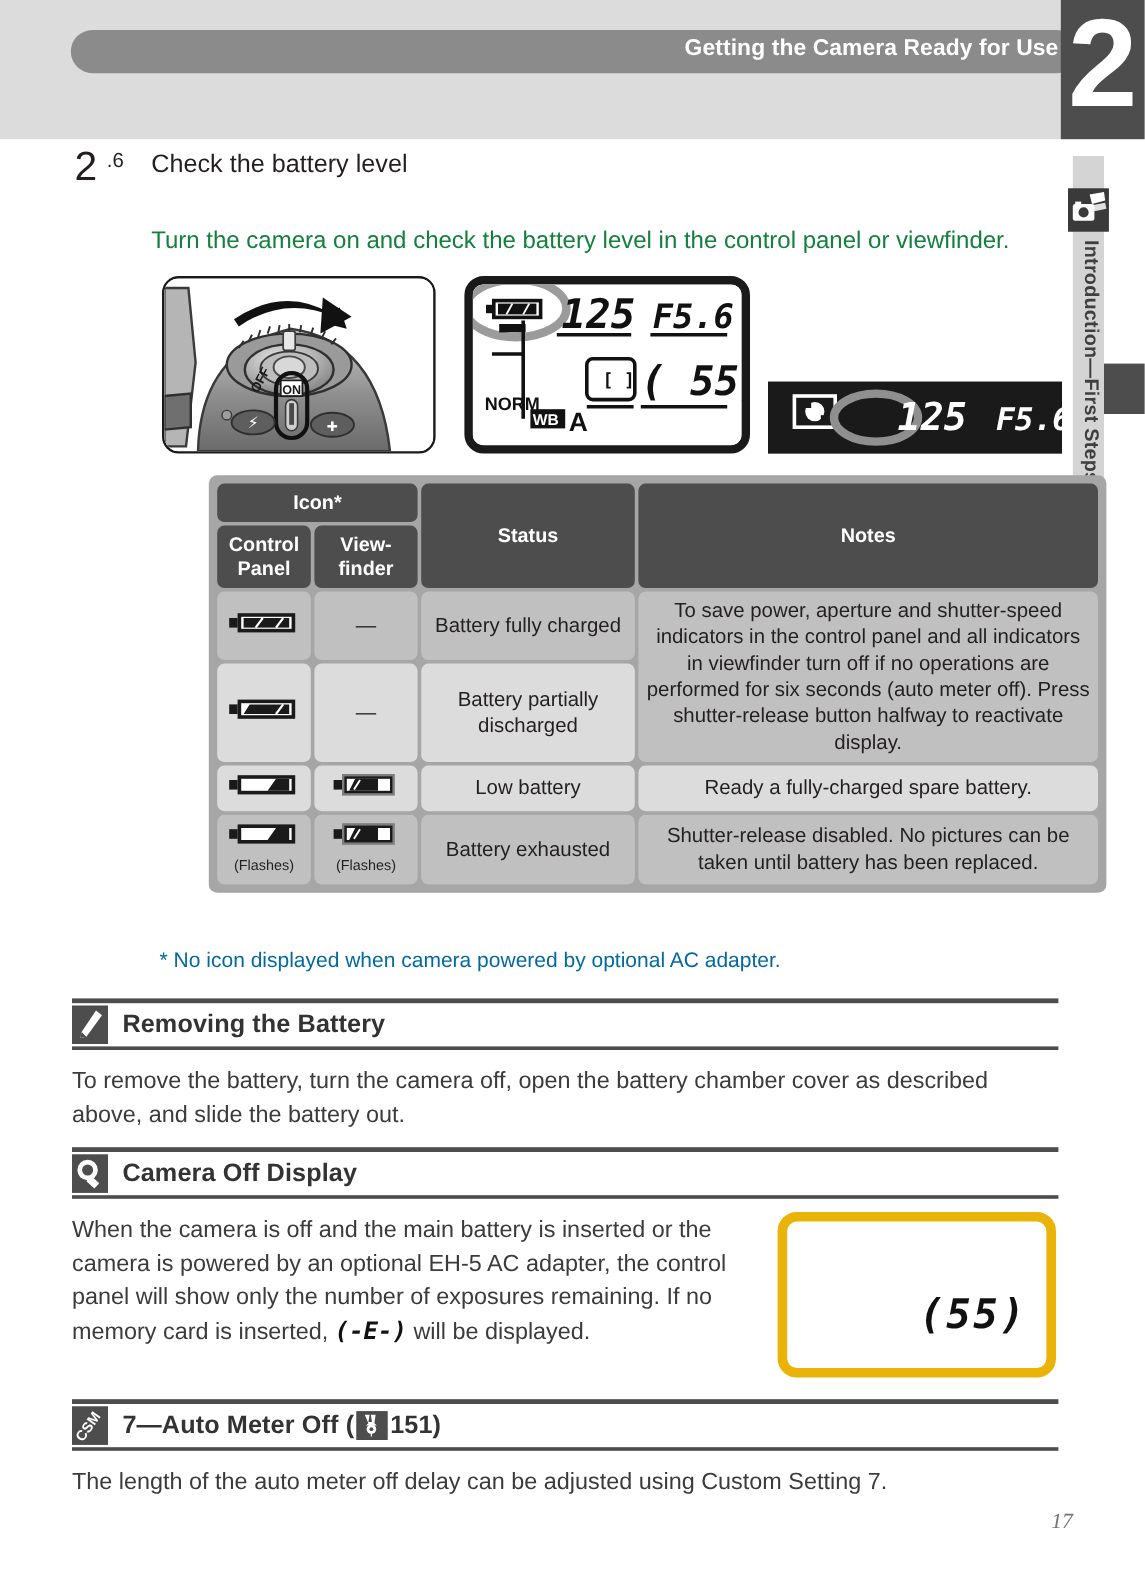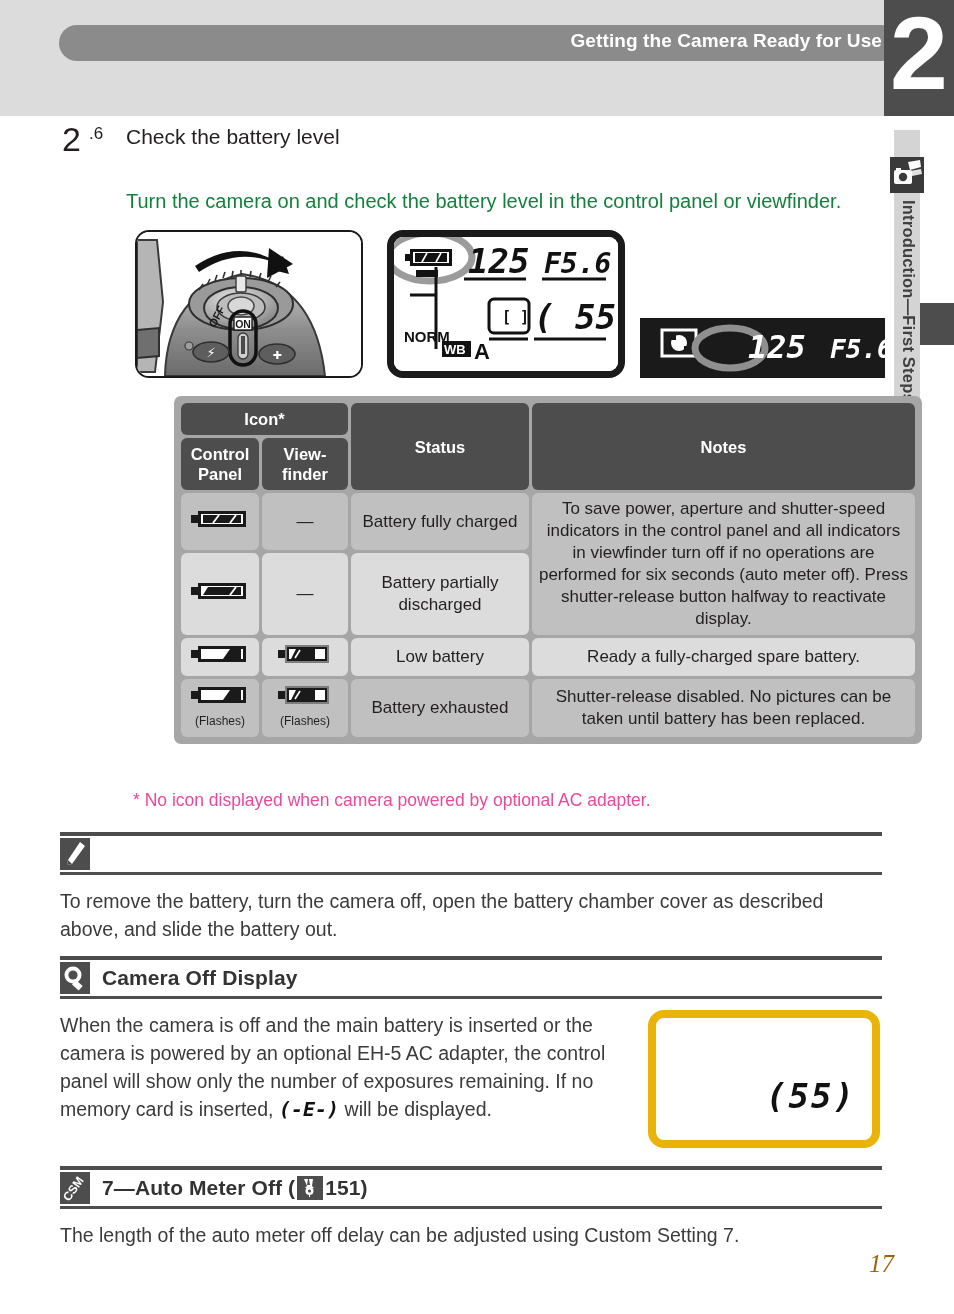--- a/index.html
+++ b/index.html
@@ -191,21 +191,21 @@
   .col-cp { width: 78px; }
   .col-vf { width: 86px; }
   .col-st { width: 178px; }
   .flashes { font-size: 12px; display: block; margin-top: -2px; }
   .dash { font-size: 17px; }
 
   .tbl-note {
     position: absolute;
     left: 133px; top: 790px;
     font-size: 17.5px;
-    color: #ec4899;
+    color: #0369a1;
   }
 
   
   .sec { position: absolute; left: 60px; width: 822px; }
   .sec-rule-top {
     height: 4px; background: #4d4d4d;
   }
   .sec-head {
     height: 36px;
     position: relative;
@@ -266,23 +266,23 @@
     font-weight: bold;
     font-style: italic;
     font-size: 34px;
     color: #111;
     letter-spacing: 2px;
   }
 
   .page-num {
     position: absolute;
     right: 60px; bottom: 36px;
-    font-size: 25px;
+    font-size: 18px;
     font-style: italic;
-    color: #a16207;
+    color: #737373;
     font-family: "Liberation Serif", serif;
     text-align: center;
   }
 </style>
 </head>
 <body>
 
 <div class="header-band"></div>
 <div class="header-bar"></div>
 <div class="header-title">Getting the Camera Ready for Use</div>
@@ -539,20 +539,21 @@
 <div class="sec" style="top:832px;">
   <div class="sec-rule-top"></div>
   <div class="sec-head">
     <span class="sec-icon">
       <svg width="30" height="32" viewBox="0 0 30 32">
         <rect x="0" y="0" width="30" height="32" fill="#4d4d4d"></rect>
         <path d="M20 4 L25 8 L12 26 L7 27 L8 22 Z" fill="#ffffff"></path>
         <path d="M8 22 L12 26 L7 27 Z" fill="#4d4d4d"></path>
       </svg>
     </span>
+    <span class="sec-title">Removing the Battery</span>
   </div>
   <div class="sec-rule-bot"></div>
   <div class="sec-text">To remove the battery, turn the camera off, open the battery chamber cover as described above, and slide the battery out.</div>
 </div>
 
 <div class="sec" style="top:956px; width:822px;">
   <div class="sec-rule-top"></div>
   <div class="sec-head">
     <span class="sec-icon">
       <svg width="30" height="32" viewBox="0 0 30 32">

